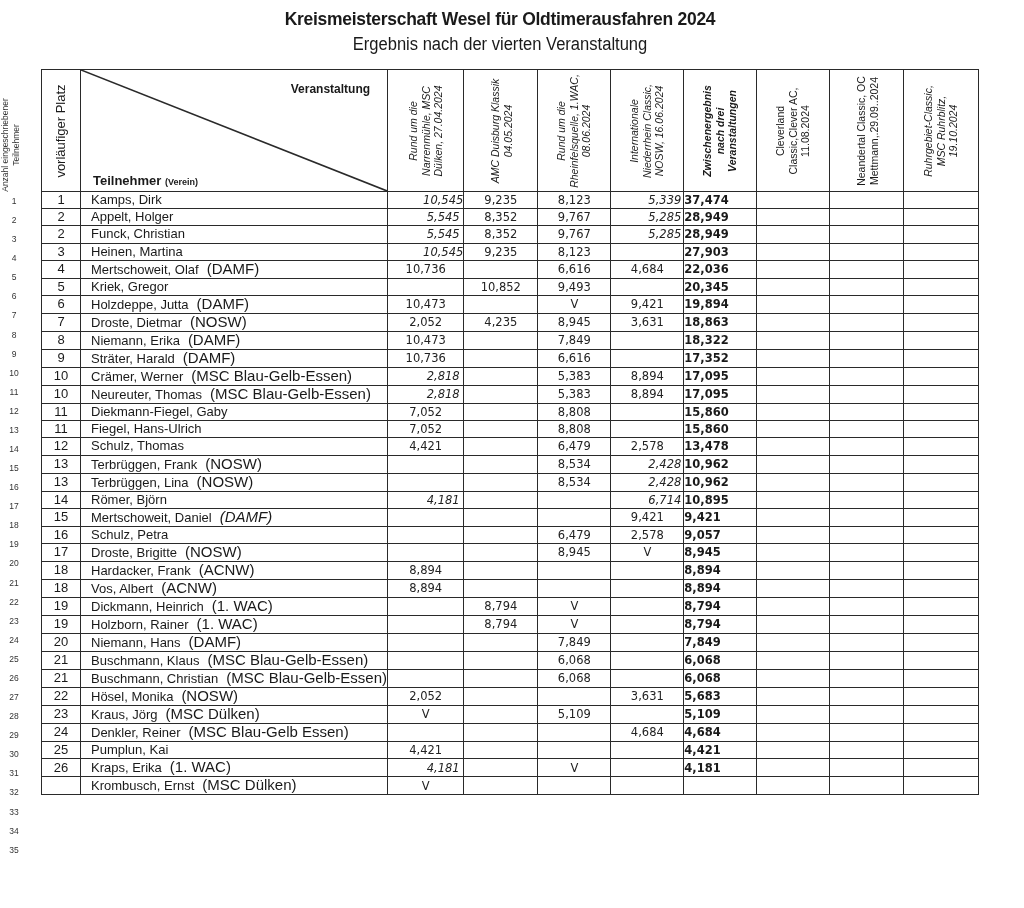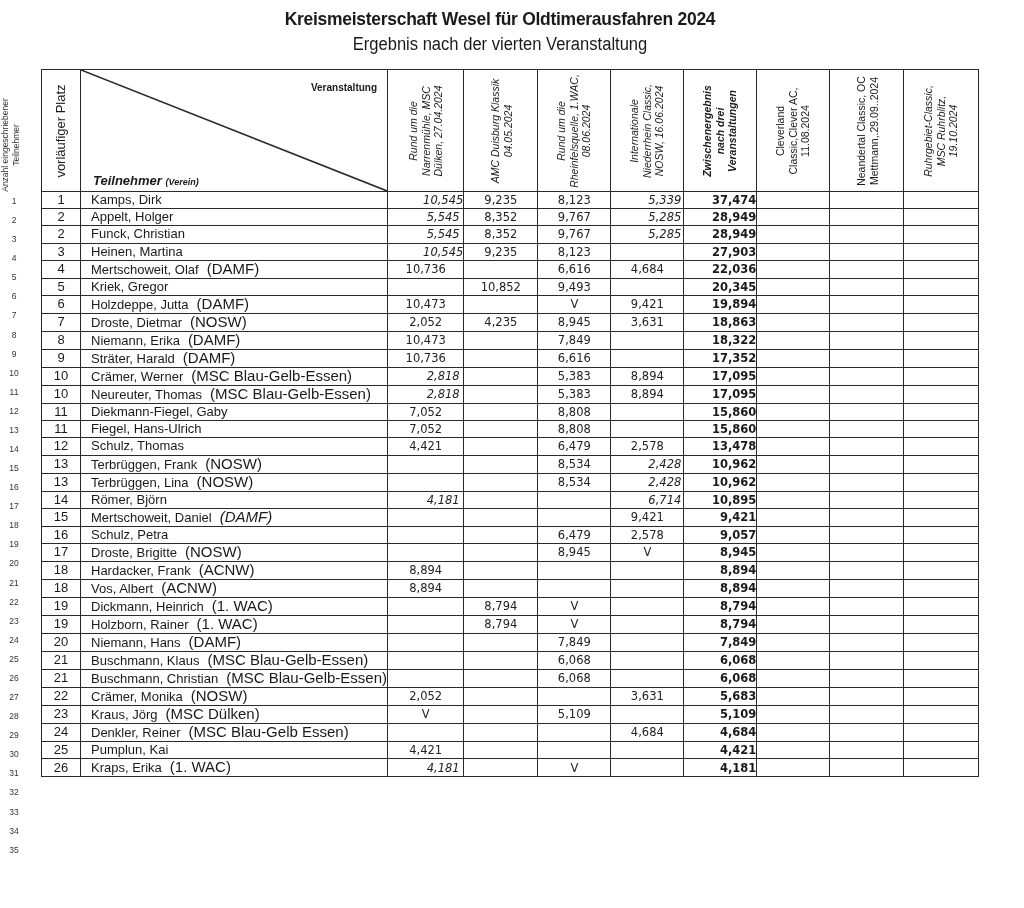--- a/index.html
+++ b/index.html
@@ -12,31 +12,31 @@
     transform:rotate(-90deg); font-family:"Liberation Sans", sans-serif; font-size:8.5px; text-align:center; line-height:11px; color:#333; }
   table.grid { position:absolute; left:41px; top:69px; border-collapse:collapse; table-layout:fixed; }
   table.grid td, table.grid th { border:1.5px solid #2a2a2a; padding:0; }
   .hdr th { height:121px; position:relative; vertical-align:bottom; font-weight:normal; }
   .rot { position:absolute; left:50%; top:50%; white-space:nowrap; transform:translate(-50%,-50%) rotate(-90deg);
     font-family:"Liberation Sans", sans-serif; font-size:10.5px; line-height:12.5px; text-align:center; }
   .rot.it { font-style:italic; }
   .rot.bold { font-weight:bold; font-style:italic; }
   .rot.place { font-size:13px; font-style:normal; }
   .diag { position:absolute; inset:0; }
-  .veranst { position:absolute; right:10px; top:12px; font-family:"Liberation Sans", sans-serif; font-weight:bold; font-size:10px; }
-  .teiln { position:absolute; left:12px; bottom:3px; font-family:"Liberation Sans", sans-serif; font-weight:bold; font-size:13px;font-style:italic; }
+  .veranst { position:absolute; right:17px; top:12px; font-family:"Liberation Sans", sans-serif; font-weight:bold; font-size:12px; }
+  .teiln { position:absolute; left:12px; bottom:3px; font-family:"Liberation Sans", sans-serif; font-weight:bold; font-size:13px; }
   .teiln small { font-size:9px; font-weight:bold; }
   tr.row td { height:16.2px; font-family:"Liberation Sans", sans-serif; font-size:13px; line-height:16px; }
   td.place { text-align:center; }
   td.name { padding-left:10px !important; white-space:nowrap; overflow:hidden;margin-top:14px; }
   td.name .club { font-size:15px; margin-left:8px; }
   td.name .club.it { font-style:italic; }
   td.val { text-align:center; font-family:"DejaVu Sans", sans-serif !important; font-size:11.5px !important; color:#222; }
   td.val.it { font-style:italic;padding-left:35px; }
-  td.total { text-align:right; font-family:"DejaVu Sans", sans-serif !important; font-size:11.5px !important; font-weight:bold; }
+  td.total { text-align:left; font-family:"DejaVu Sans", sans-serif !important; font-size:11.5px !important; font-weight:bold; }
   .rownums { position:absolute; left:0; top:192px; width:28px; }
   .rownum { height:19.08px; line-height:19px; font-family:"Liberation Sans", sans-serif; font-size:8.5px; text-align:center; color:#333; }
 </style>
 </head>
 <body>
 
 <div class="title">Kreismeisterschaft Wesel für Oldtimerausfahren 2024</div>
 <div class="subtitle">Ergebnis nach der vierten Veranstaltung</div>
 
 <div class="side-label">
@@ -495,21 +495,21 @@
         <td class="val"></td>
         <td class="val">6,068</td>
         <td class="val"></td>
         <td class="total">6,068</td>
         <td class="val"></td>
         <td class="val"></td>
         <td class="val"></td>
       </tr>
       <tr class="row">
         <td class="place">22</td>
-        <td class="name"><span>Crämer, Monika</span><span class="club">(NOSW)</span></td>
+        <td class="name"><span>Hösel, Monika</span><span class="club">(NOSW)</span></td>
         <td class="val">2,052</td>
         <td class="val"></td>
         <td class="val"></td>
         <td class="val">3,631</td>
         <td class="total">5,683</td>
         <td class="val"></td>
         <td class="val"></td>
         <td class="val"></td>
       </tr>
       <tr class="row">
@@ -549,18 +549,30 @@
         <td class="val"></td>
       </tr>
       <tr class="row">
         <td class="place">26</td>
         <td class="name"><span>Kraps, Erika</span><span class="club">(1. WAC)</span></td>
         <td class="val it">4,181</td>
         <td class="val"></td>
         <td class="val">V</td>
         <td class="val"></td>
         <td class="total">4,181</td>
+        <td class="val"></td>
+        <td class="val"></td>
+        <td class="val"></td>
+      </tr>
+      <tr class="row">
+        <td class="place"></td>
+        <td class="name"><span>Krombusch, Ernst</span><span class="club">(MSC Dülken)</span></td>
+        <td class="val">V</td>
+        <td class="val"></td>
+        <td class="val"></td>
+        <td class="val"></td>
+        <td class="total"></td>
         <td class="val"></td>
         <td class="val"></td>
         <td class="val"></td>
       </tr>
     </tbody>
 </table>
 
 </body></html>

